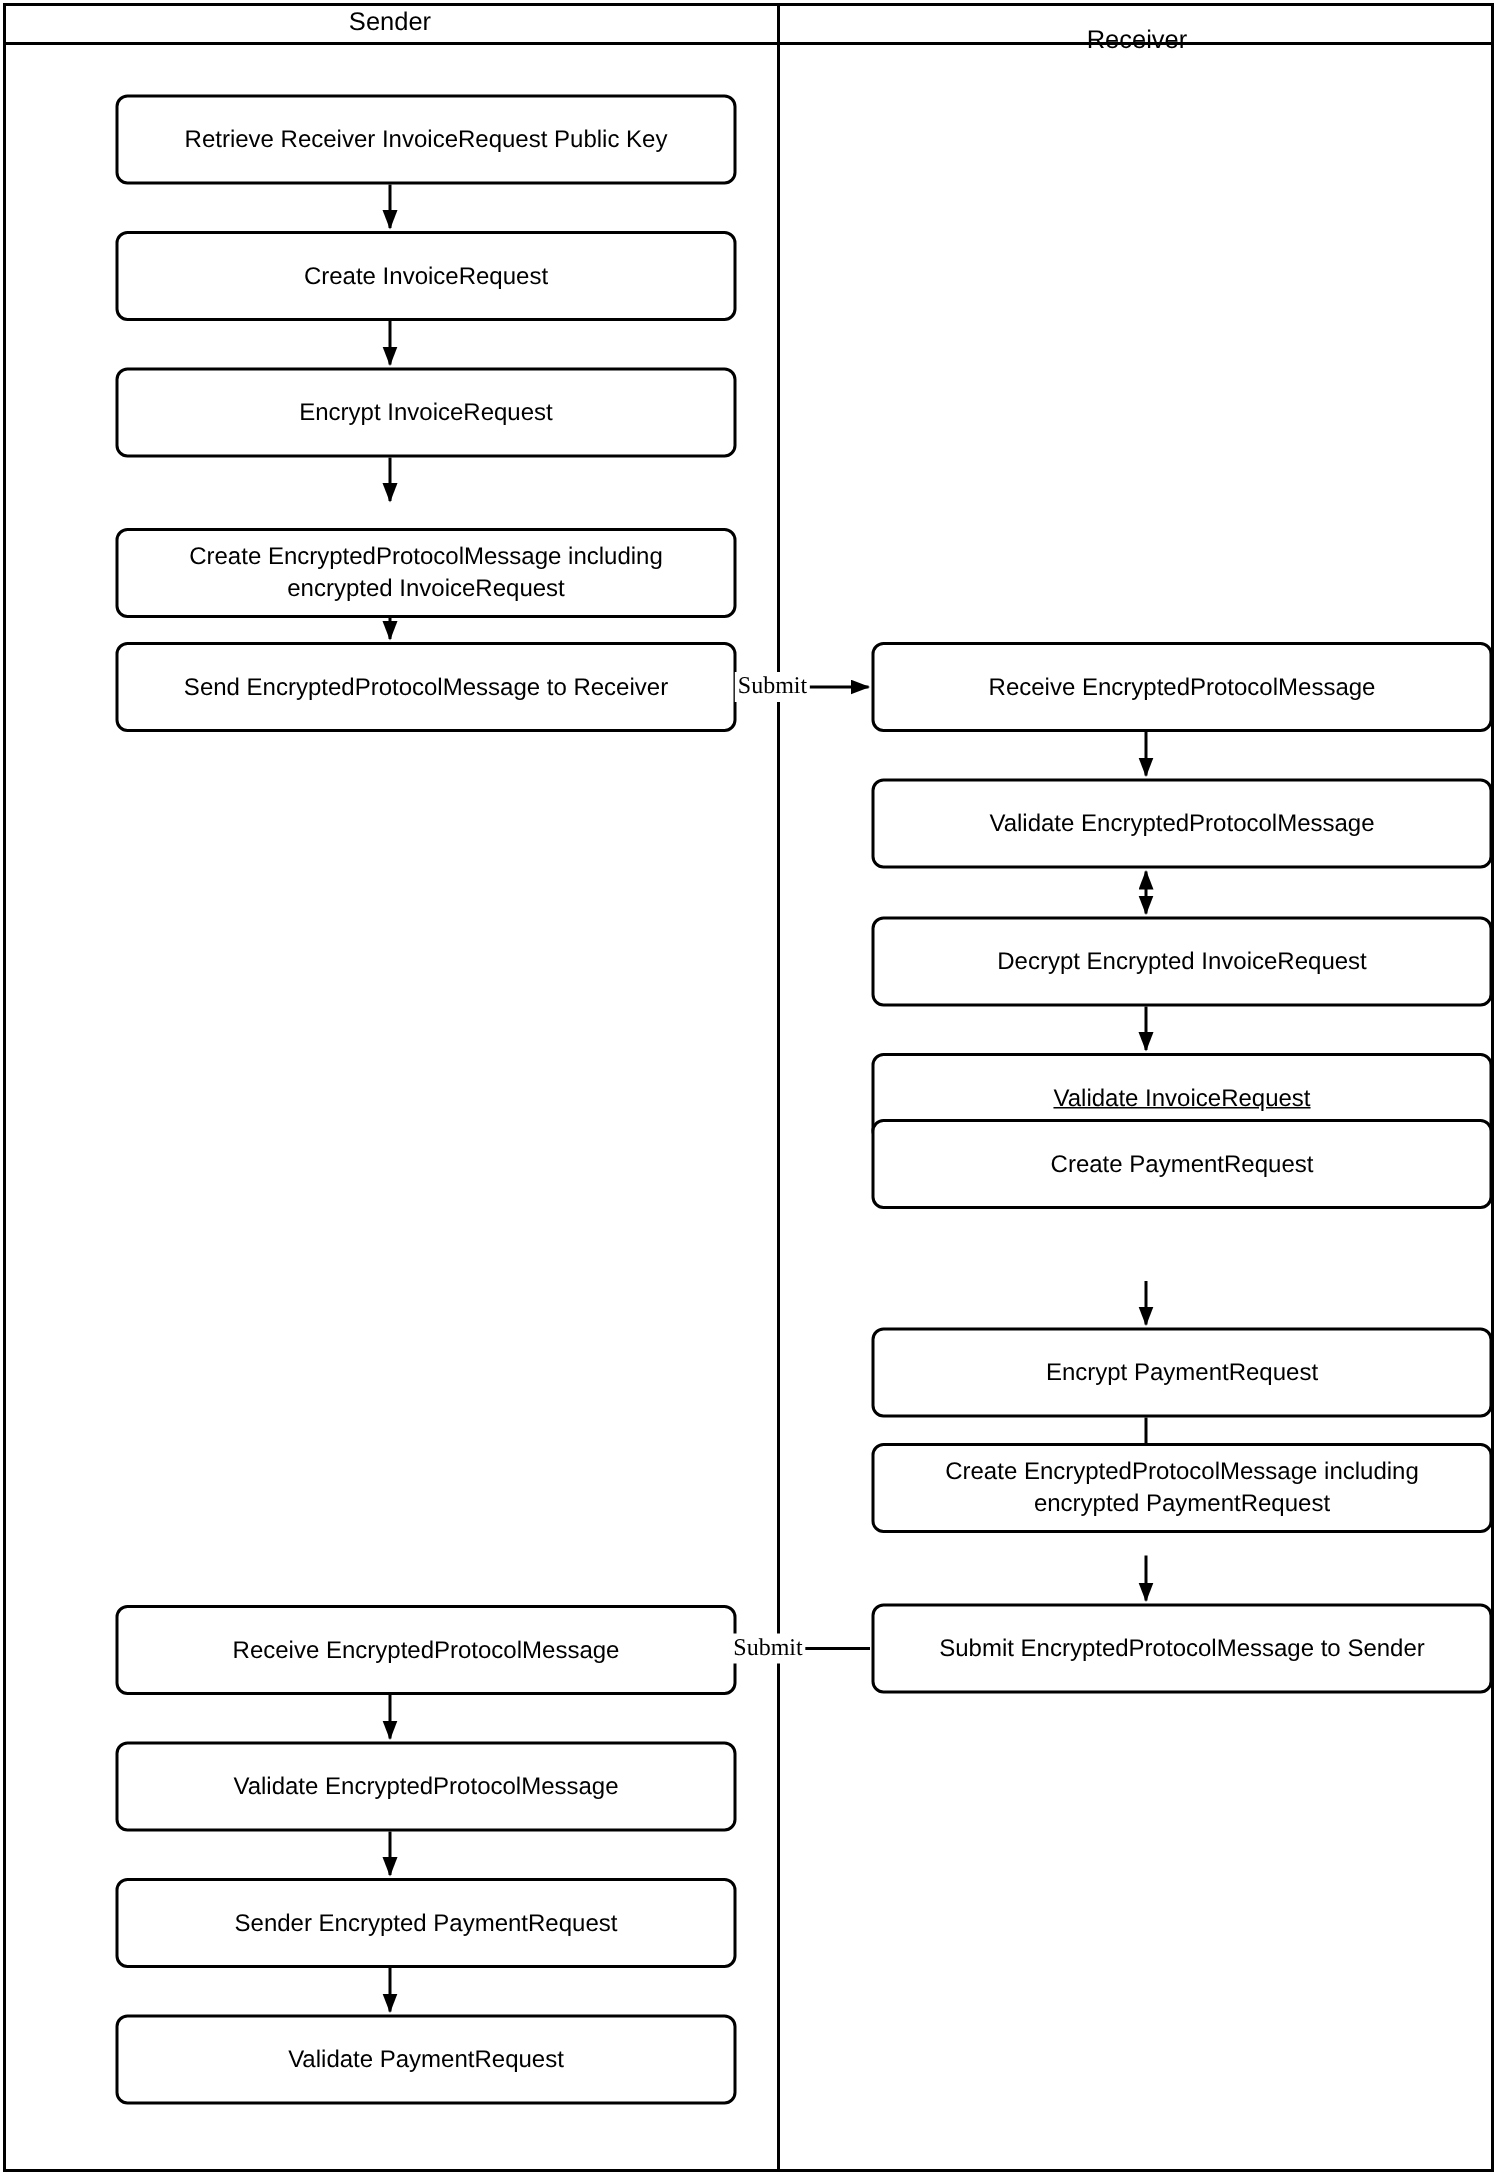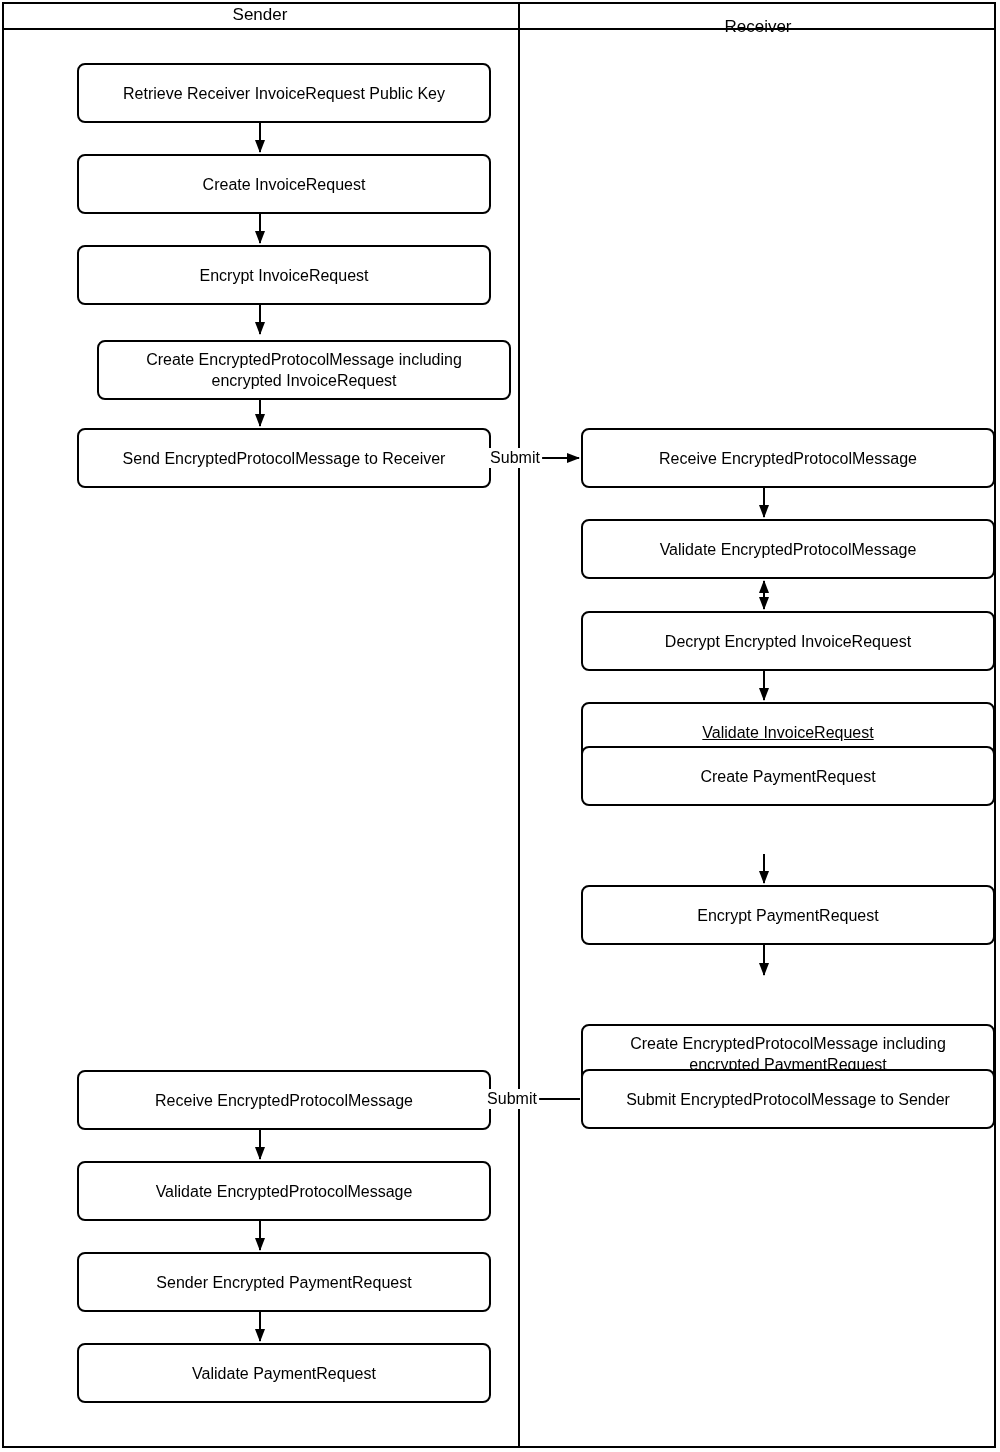--- a/index.html
+++ b/index.html
@@ -78,20 +78,21 @@
   svg.arrows path { fill: #000; }
   .msg-label {
     position: absolute;
     transform: translate(-50%, -50%);
     background: #ffffff;
     padding: 1px 2px;
     font-size: 16px;
     color: #000;
     z-index: 3;
     white-space: nowrap;
+    font-family: Liberation Serif, serif;
   }
 </style>
 </head>
 <body>
 
 <div id="canvas">
 
   <div class="frame"></div>
   <div class="header-sep"></div>
   <div class="lane-divider"></div>
@@ -122,32 +123,32 @@
     <line x1="764" y1="945" x2="764" y2="975" marker-end="url(#ah)"></line>
     <line x1="764" y1="1037" x2="764" y2="1067" marker-end="url(#ah)"></line>
 
     <line x1="444" y1="458" x2="579" y2="458" marker-end="url(#ah)"></line>
     <line x1="580" y1="1099" x2="445" y2="1099" marker-end="url(#ah)"></line>
   </svg>
 
   <div class="node sender-lane" style="top:63px;">Retrieve Receiver InvoiceRequest Public Key</div>
   <div class="node sender-lane" style="top:154px;">Create InvoiceRequest</div>
   <div class="node sender-lane" style="top:245px;">Encrypt InvoiceRequest</div>
-  <div class="node sender-lane" style="top:340px;margin-left:20px;">Create EncryptedProtocolMessage including encrypted InvoiceRequest</div>
+  <div class="node sender-lane" style="top:352px;">Create EncryptedProtocolMessage including encrypted InvoiceRequest</div>
   <div class="node sender-lane" style="top:428px;">Send EncryptedProtocolMessage to Receiver</div>
   <div class="node sender-lane" style="top:1070px;">Receive EncryptedProtocolMessage</div>
   <div class="node sender-lane" style="top:1161px;">Validate EncryptedProtocolMessage</div>
   <div class="node sender-lane" style="top:1252px;">Sender Encrypted PaymentRequest</div>
   <div class="node sender-lane" style="top:1343px;">Validate PaymentRequest</div>
 
   <div class="node receiver-lane" style="top:428px;">Receive EncryptedProtocolMessage</div>
   <div class="node receiver-lane" style="top:519px;">Validate EncryptedProtocolMessage</div>
   <div class="node receiver-lane" style="top:611px;">Decrypt Encrypted InvoiceRequest</div>
   <div class="node receiver-lane" style="top:702px;text-decoration:underline;">Validate InvoiceRequest</div>
   <div class="node receiver-lane" style="top:746px;">Create PaymentRequest</div>
   <div class="node receiver-lane" style="top:885px;">Encrypt PaymentRequest</div>
-  <div class="node receiver-lane" style="top:1024px;">Create EncryptedProtocolMessage including encrypted PaymentRequest</div>
+  <div class="node receiver-lane" style="top:962px;">Create EncryptedProtocolMessage including encrypted PaymentRequest</div>
   <div class="node receiver-lane" style="top:1069px;">Submit EncryptedProtocolMessage to Sender</div>
 
   <span class="msg-label" style="left:515px; top:458px;">Submit</span>
   <span class="msg-label" style="left:512px; top:1099px;">Submit</span>
 
 </div>
 
 </body></html>

